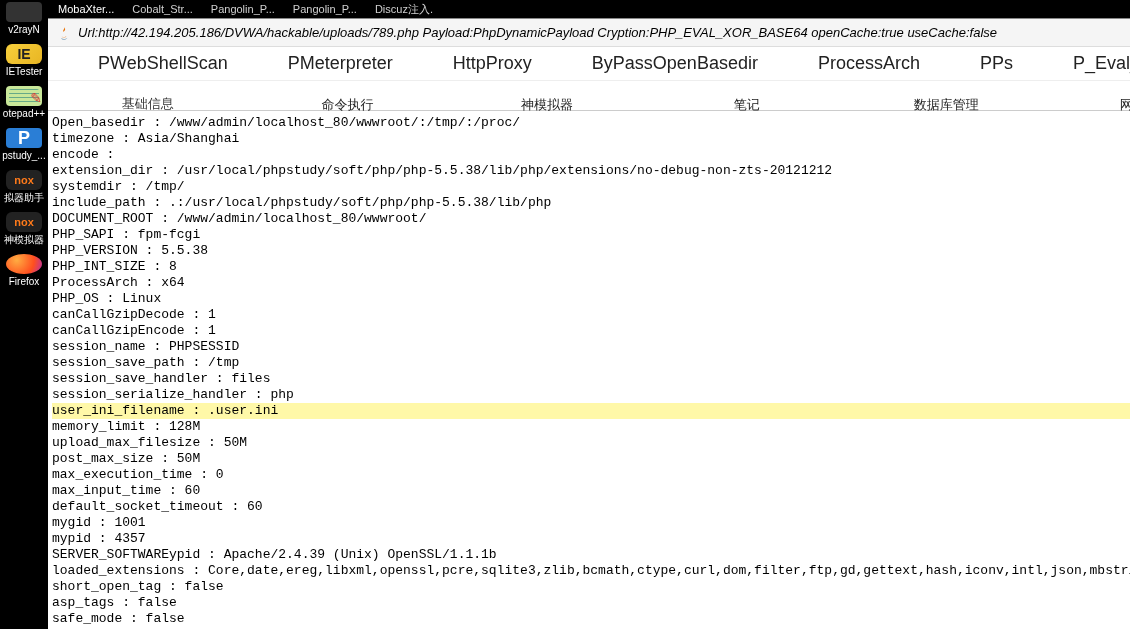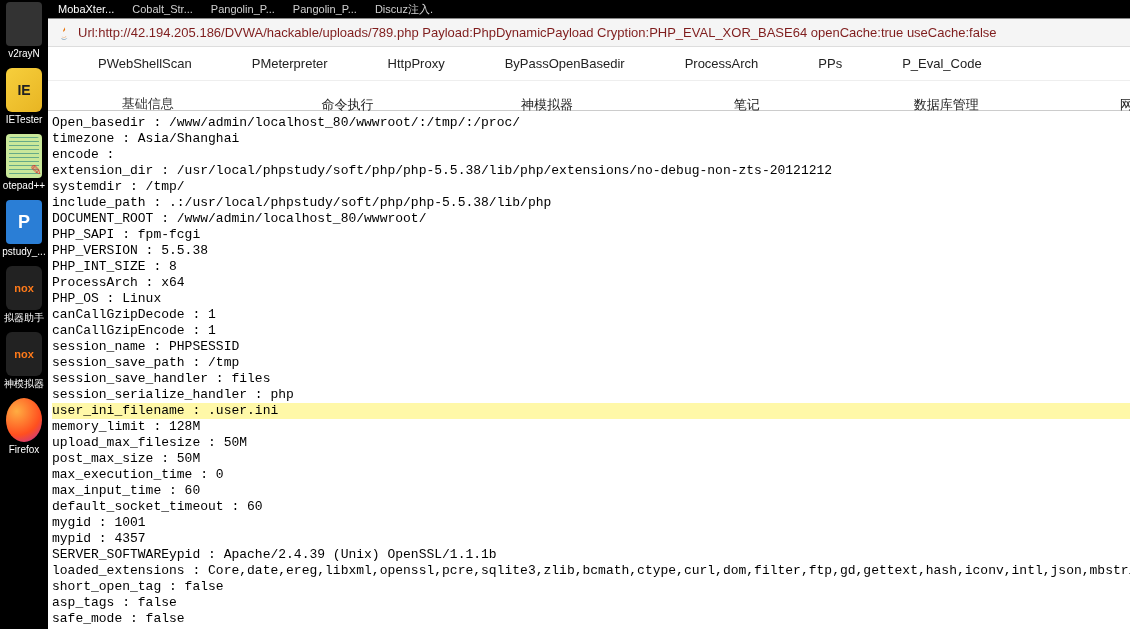--- a/index.html
+++ b/index.html
@@ -1,31 +1,31 @@
 <!DOCTYPE html>
 <html><head>
 <meta charset="utf-8">
 <style>
 * { margin: 0; padding: 0; box-sizing: border-box; }
 body { font-family: "Microsoft YaHei", Arial, sans-serif; font-size: 12px; background: #000; overflow: hidden; width: 1130px; height: 629px; }
 .desktop { display: flex; width: 100%; height: 100%; }
 .taskbar-left { width: 52px; background: #000; display: flex; flex-direction: column; align-items: center; padding-top: 2px; gap: 8px; }
 .taskbar-item { width: 48px; display: flex; flex-direction: column; align-items: center; color: #fff; font-size: 10px; text-align: center; cursor: pointer; }
-.taskbar-icon { width: 36px; height: 44px; display: flex; align-items: center; justify-content: center; border-radius: 4px; margin-bottom: 2px; }
+.taskbar-icon { width: 36px; height: 20px; display: flex; align-items: center; justify-content: center; border-radius: 4px; margin-bottom: 2px; }
 .taskbar-label { color: #fff; font-size: 10px; line-height: 12px; white-space: nowrap; overflow: hidden; width: 52px; }
 .main-area { flex: 1; display: flex; flex-direction: column; background: #000; }
 .top-tabs { height: 18px; background: #000; display: flex; align-items: center; gap: 6px; padding-left: 4px; }
 .top-tab { color: #d0d0d0; font-size: 11px; padding: 0 6px; cursor: pointer; white-space: nowrap; }
 .top-tab.active { color: #fff; }
 .app-window { flex: 1; background: #fff; display: flex; flex-direction: column; border-top: 1px solid #888; }
 .url-bar { height: 28px; background: #f5f5f5; display: flex; align-items: center; padding: 0 8px; border-bottom: 1px solid #ddd; font-size: 13px; }
 .java-icon { width: 16px; height: 16px; margin-right: 6px; display: inline-flex; align-items: center; justify-content: center; }
-.url-text { color: #7f1d1d; font-family: Arial, sans-serif; }
+.url-text { color: #000000; font-family: Arial, sans-serif; font-style: italic; }
 .tabs-row1 { height: 34px; background: #fff; display: flex; align-items: center; border-bottom: 1px solid #eee; padding-left: 20px; }
-.ptab { padding: 0 30px; color: #222; font-size: 13px; cursor: pointer; height: 100%; display: flex; align-items: center; white-space: nowrap; }
+.ptab { padding: 0 30px; color: #222; font-size: 18px; cursor: pointer; height: 100%; display: flex; align-items: center; white-space: nowrap; }
 .tabs-row2 { height: 30px; background: #fff; display: flex; align-items: center; border-bottom: 1px solid #ccc; }
 .subtab { flex: 1; text-align: center; color: #222; font-size: 13px; cursor: pointer; height: 100%; display: flex; align-items: center; justify-content: center; margin-top: 19px; }
 .subtab.active { border-bottom: 2px solid #4a7ab8; color: #333; }
 .content { flex: 1; background: #fff; overflow: auto; padding: 4px 0 0 4px; font-family: Consolas, "Courier New", monospace; font-size: 13px; color: #000; line-height: 16px; }
 .line { white-space: pre; padding-left: 0; }
 .line.hl { background: #fff8a8; }
 
 .ic-ie { background: linear-gradient(135deg, #f7cf3c, #e8b523); border-radius: 6px; color: #222; font-weight: bold; font-size: 14px; position: relative; }
 .ic-ie::after { content: "IE"; }
 .ic-np { background: #c9e89a; border-radius: 4px; position: relative; }

